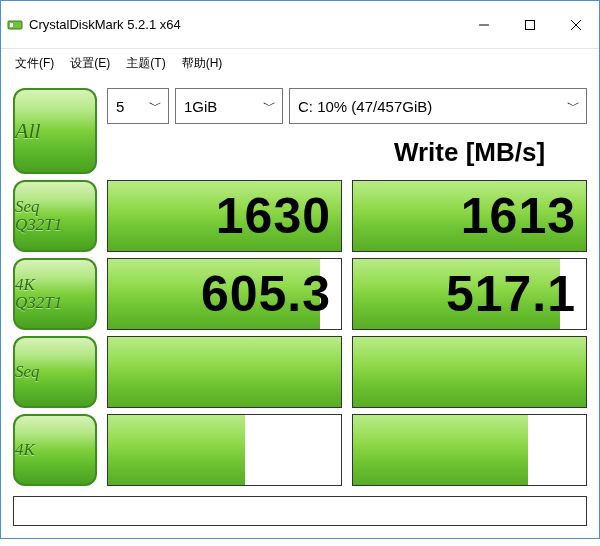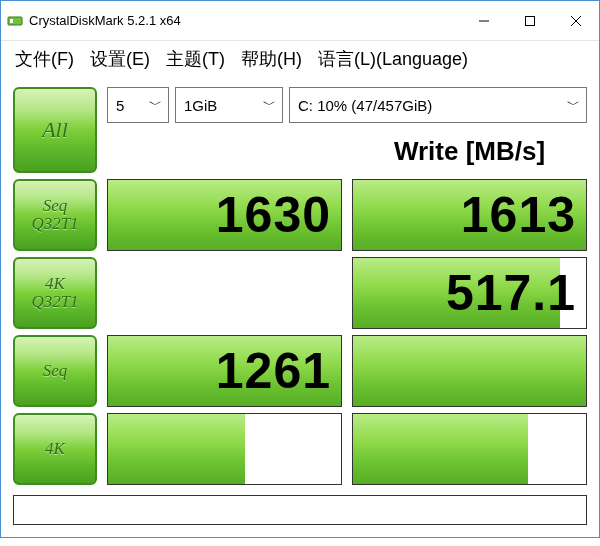--- a/index.html
+++ b/index.html
@@ -9,21 +9,21 @@
     background: #fff;
     width: 600px;
     overflow: hidden;
   }
   .window {
     width: 600px;
     border: 1px solid #4a90d6;
     background: #fff;
   }
   .titlebar {
-    height: 40px;
+    height: 48px;
     background: #fff;
     display: flex;
     align-items: center;
     padding: 0 0 0 6px;
     border-bottom: 1px solid #e6e6e6;
   }
   .titlebar .app-icon {
     width: 16px; height: 16px; margin-right: 6px;
   }
   .titlebar .title {
@@ -37,41 +37,40 @@
     display: flex; align-items: center; justify-content: center;
     color: #333;
     font-family: inherit;
   }
   .win-btn svg { width: 10px; height: 10px; }
   .menubar {
     display: flex;
     gap: 4px;
     padding: 4px 8px;
     background: #fff;
-    font-size: 18px;
+    font-size: 12px;
   }
   .menubar .menu-item { padding: 2px 6px; }
   .client {
     padding: 10px 12px 12px 12px;
     background: #fff;
   }
   .grid {
     display: grid;
     grid-template-columns: 84px 1fr 1fr;
     grid-template-rows: 36px 44px repeat(4, 72px);
     gap: 6px 10px;
   }
   .row-btn {
     grid-column: 1;
     align-self: stretch;
     border: 2px solid #3e8e1f;
-    border-radius: 6px;
+    border-radius: 12px;
     display: flex;
     flex-direction: column;
-    align-items: center;
     justify-content: center;
     font-family: Georgia, "Times New Roman", serif;
     font-style: italic;
     color: #2f6f18;
     font-size: 17px;
     line-height: 1.05;
     background: linear-gradient(to bottom,
       #d7f2b6 0%, #b4e787 25%, #7ecf3a 50%, #5cb82a 75%, #4aa020 100%);
     text-shadow: 0 1px 0 rgba(255,255,255,0.5);
     cursor: pointer;
@@ -176,21 +175,20 @@
           </svg>
       </div>
     </div>
   </div>
 
   <div class="menubar">
     <span class="menu-item">文件(F)</span>
     <span class="menu-item">设置(E)</span>
     <span class="menu-item">主题(T)</span>
     <span class="menu-item">帮助(H)</span>
-    <span class="menu-item">语言(L)(Language)</span>
   </div>
 
   <div class="client">
     <div class="grid">
 
       <div class="row-btn all">
         <span>All</span>
       </div>
 
       <div class="top-selects">
@@ -220,31 +218,34 @@
       </div>
       <div class="val-cell" style="grid-column:3;grid-row:3">
         <div class="fill" style="width:100%"></div>
         <span class="num">1613</span>
       </div>
 
       <div class="row-btn" style="grid-row:4">
         <span>4K</span>
         <span>Q32T1</span>
       </div>
+      <div class="val-cell" style="grid-column:2;grid-row:4">
+        <div class="fill" style="width:91%"></div>
+        <span class="num">605.3</span>
+      </div>
       <div class="val-cell" style="grid-column:3;grid-row:4">
         <div class="fill" style="width:89%"></div>
         <span class="num">517.1</span>
       </div>
 
       <div class="row-btn" style="grid-row:5">
         <span>Seq</span>
       </div>
       <div class="val-cell" style="grid-column:2;grid-row:5">
         <div class="fill" style="width:100%"></div>
-        <span class="num">1261</span>
       </div>
       <div class="val-cell" style="grid-column:3;grid-row:5">
         <div class="fill" style="width:100%"></div>
       </div>
 
       <div class="row-btn" style="grid-row:6">
         <span>4K</span>
       </div>
       <div class="val-cell" style="grid-column:2;grid-row:6">
         <div class="fill" style="width:59%"></div>

